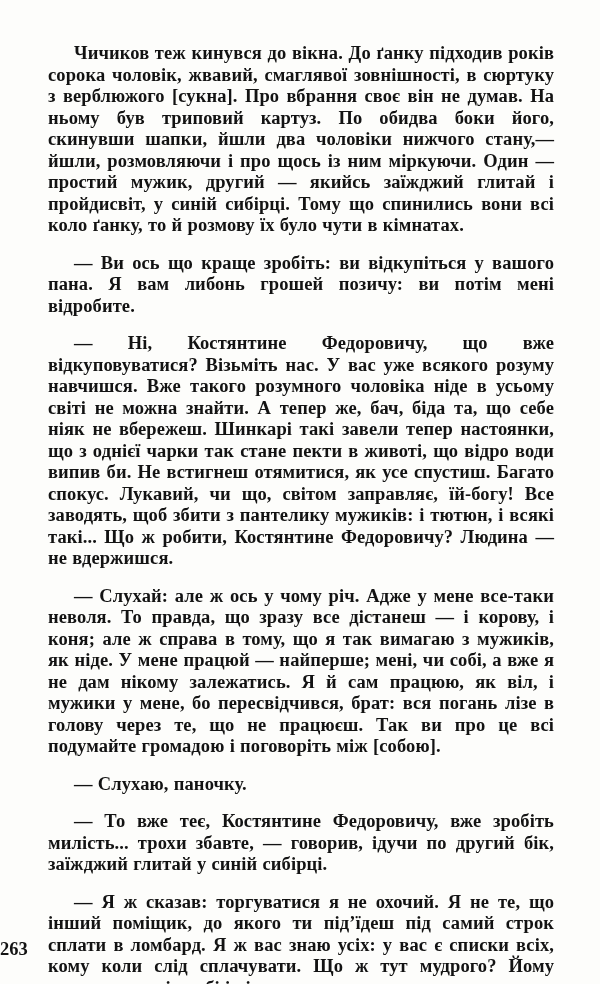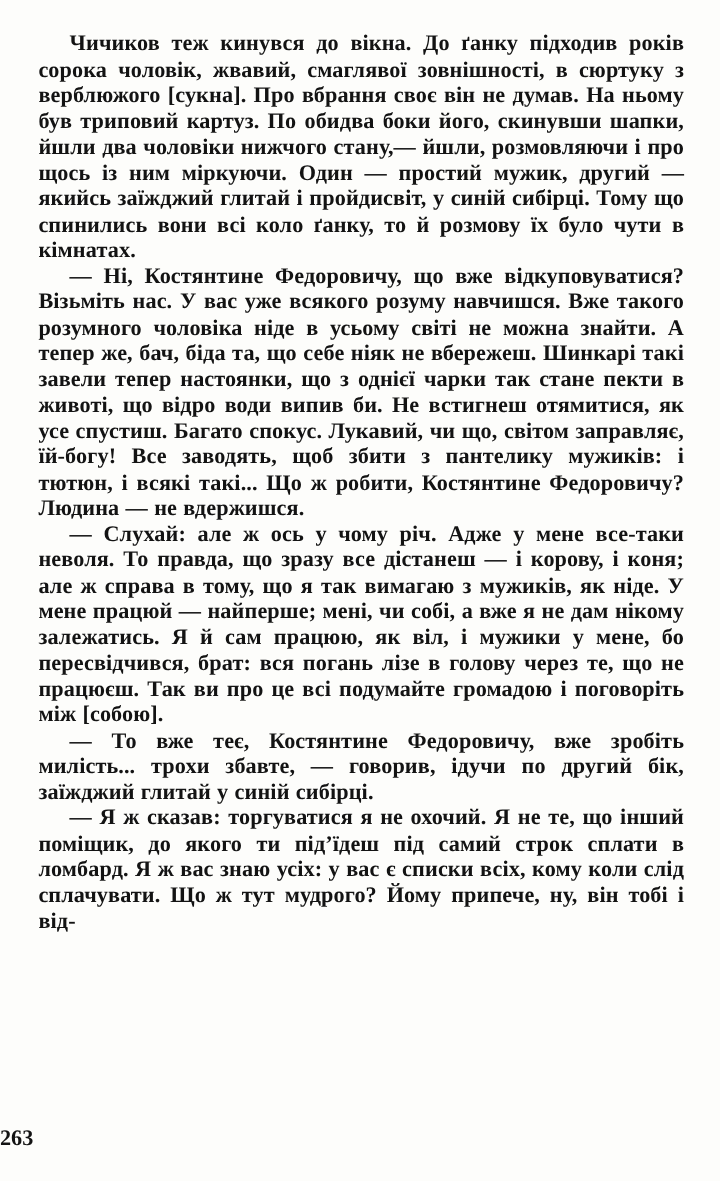--- a/index.html
+++ b/index.html
@@ -27,40 +27,42 @@
     top: 27px;
     text-align: justify;
     font-weight: 700;
     font-size: 18.5px;
     line-height: 21.5px;
     letter-spacing: 0.1px;
     word-spacing: 0.5px;
     hyphens: auto;
   }
   .text-column p {
-    margin: 0;
+    margin: 16px;
     padding: 0;
     text-indent: 26px;
   }
   .page-number {
     position: absolute;
     left: 0;
     right: 0;
     bottom: 24px;
     text-align: left;
     font-weight: 700;
     font-size: 18.5px;
     color: #131313;
   }
 </style>
 </head>
 <body>
 
 <div class="book-page">
   <div class="text-column">
       <p>Чичиков теж кинувся до вікна. До ґанку підходив років сорока чоловік, жвавий, смаглявої зовнішності, в сюртуку з верблюжого [сукна]. Про вбрання своє він не думав. На ньому був триповий картуз. По обидва боки його, скинувши шапки, йшли два чоловіки нижчого стану,— йшли, розмовляючи і про щось із ним міркуючи. Один — простий мужик, другий — якийсь заїжджий глитай і пройдисвіт, у синій сибірці. Тому що спинились вони всі коло ґанку, то й розмову їх було чути в кімнатах.</p>
+      <p>— Ви ось що краще зробіть: ви відкупіться у вашого пана. Я вам либонь грошей позичу: ви потім мені відробите.</p>
       <p>— Ні, Костянтине Федоровичу, що вже відкуповуватися? Візьміть нас. У вас уже всякого розуму навчишся. Вже такого розумного чоловіка ніде в усьому світі не можна знайти. А тепер же, бач, біда та, що себе ніяк не вбережеш. Шинкарі такі завели тепер настоянки, що з однієї чарки так стане пекти в животі, що відро води випив би. Не встигнеш отямитися, як усе спустиш. Багато спокус. Лукавий, чи що, світом заправляє, їй-богу! Все заводять, щоб збити з пантелику мужиків: і тютюн, і всякі такі... Що ж робити, Костянтине Федоровичу? Людина — не вдержишся.</p>
       <p>— Слухай: але ж ось у чому річ. Адже у мене все-таки неволя. То правда, що зразу все дістанеш — і корову, і коня; але ж справа в тому, що я так вимагаю з мужиків, як ніде. У мене працюй — найперше; мені, чи собі, а вже я не дам нікому залежатись. Я й сам працюю, як віл, і мужики у мене, бо пересвідчився, брат: вся погань лізе в голову через те, що не працюєш. Так ви про це всі подумайте громадою і поговоріть між [собою].</p>
+      <p>— Слухаю, паночку.</p>
       <p>— То вже теє, Костянтине Федоровичу, вже зробіть милість... трохи збавте, — говорив, ідучи по другий бік, заїжджий глитай у синій сибірці.</p>
       <p>— Я ж сказав: торгуватися я не охочий. Я не те, що інший поміщик, до якого ти під’їдеш під самий строк сплати в ломбард. Я ж вас знаю усіх: у вас є списки всіх, кому коли слід сплачувати. Що ж тут мудрого? Йому припече, ну, він тобі і від-</p>
     </div>
   <div class="page-number">263</div>
 </div>
 
 </body></html>

